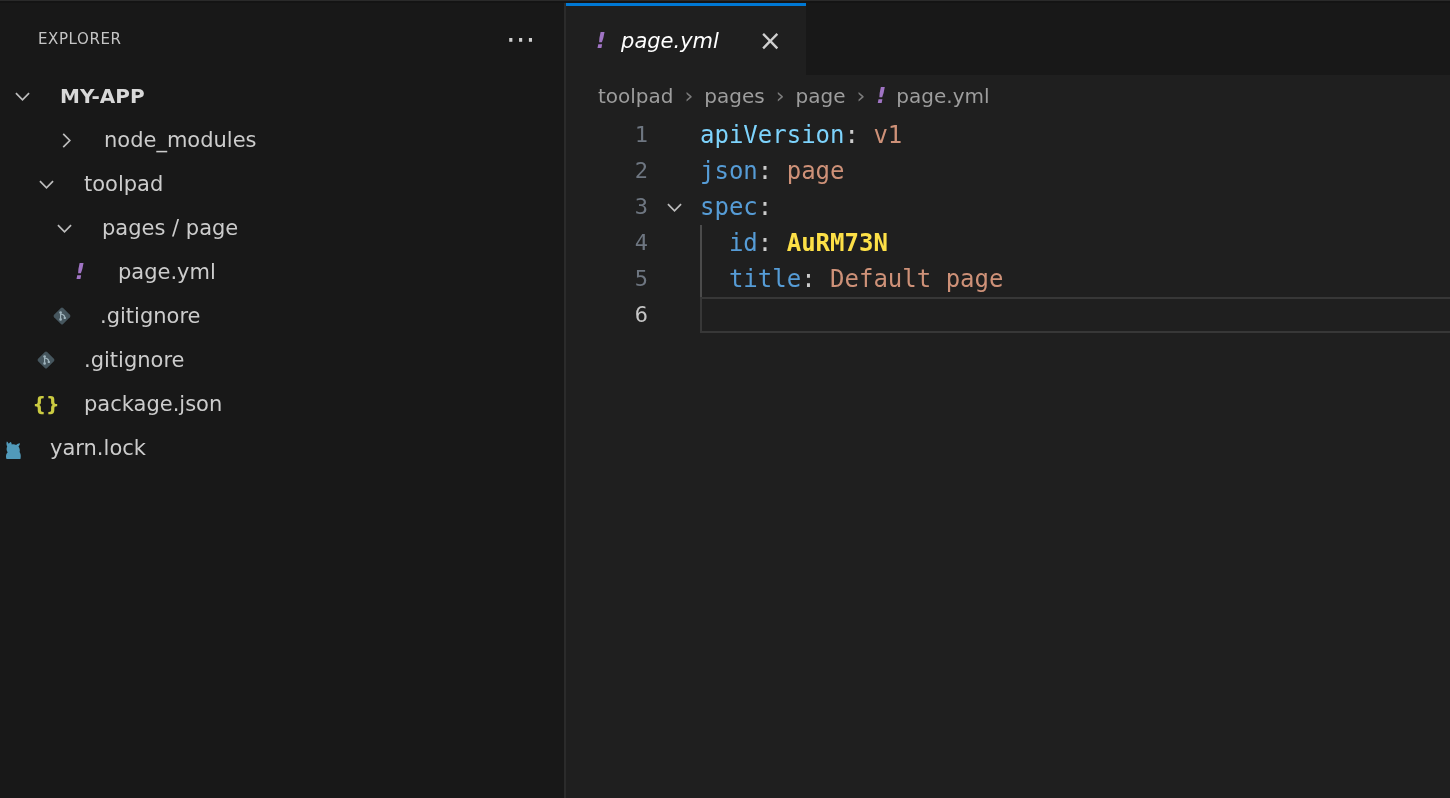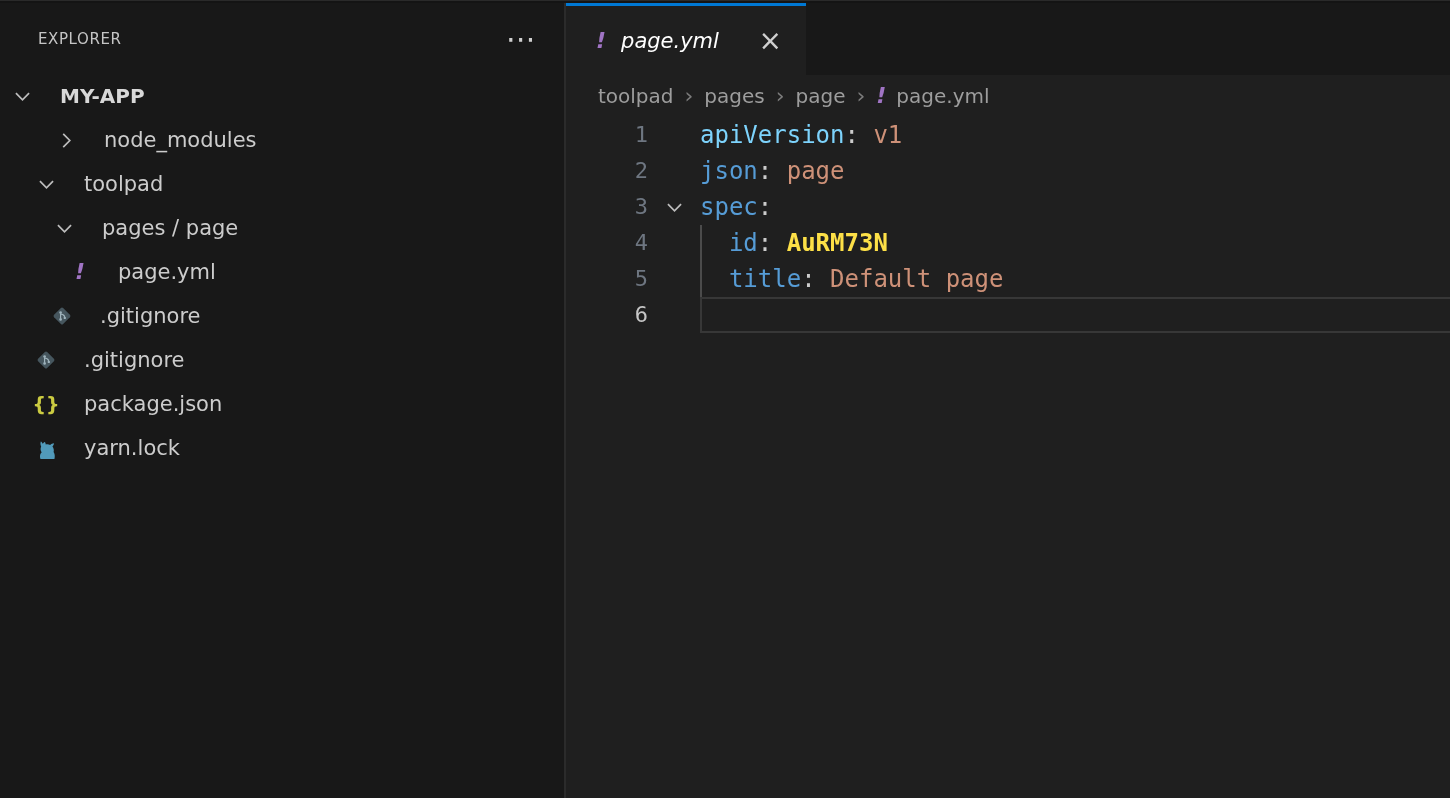--- a/index.html
+++ b/index.html
@@ -121,21 +121,21 @@
     <path d="M11 10.2 c2.6.4 3.6 1.6 3.7 3.2" stroke="#9fb3bc" stroke-width="1.2" fill="none"></path>
     <circle cx="14.8" cy="13.9" r="1.2" fill="#9fb3bc"></circle>
               </svg>
             </span>
             <span class="tree-label">.gitignore</span>
           </div>
           <div class="tree-row" style="padding-left: 34px;">
             <span class="tree-icon glyph-icon json-glyph" style="color: rgb(203, 203, 65);">{}</span>
             <span class="tree-label">package.json</span>
           </div>
-          <div class="tree-row" style="padding-left: 34px;">
+          <div class="tree-row" style="">
             <span class="tree-icon">
               <svg width="21" height="23" viewBox="0 0 20 22">
     <path fill="#519aba" d="M4.2 21c-.9-2.7-.3-4.9 1.2-6.4-1.2-1.7-1.4-3.8-.5-5.6-.8-1.3-.9-3-.4-4.4.2-.7 1.3.8 1.9 1.8.5-.7 1.1-1.3 1.8-1.7.5-.3 1 1.3 1.1 2.4 1.5-.4 3-.2 4.2.5 1-.9 2.4-1.6 3.5-1.6.5.1-.2 1.9-1.3 3 1.2 1.6 1.6 3.5 1.1 5.3 1.1 1.7 1.4 4 .8 6.7z"></path>
               </svg>
             </span>
             <span class="tree-label">yarn.lock</span>
           </div>
         </div>
     </aside>
 

